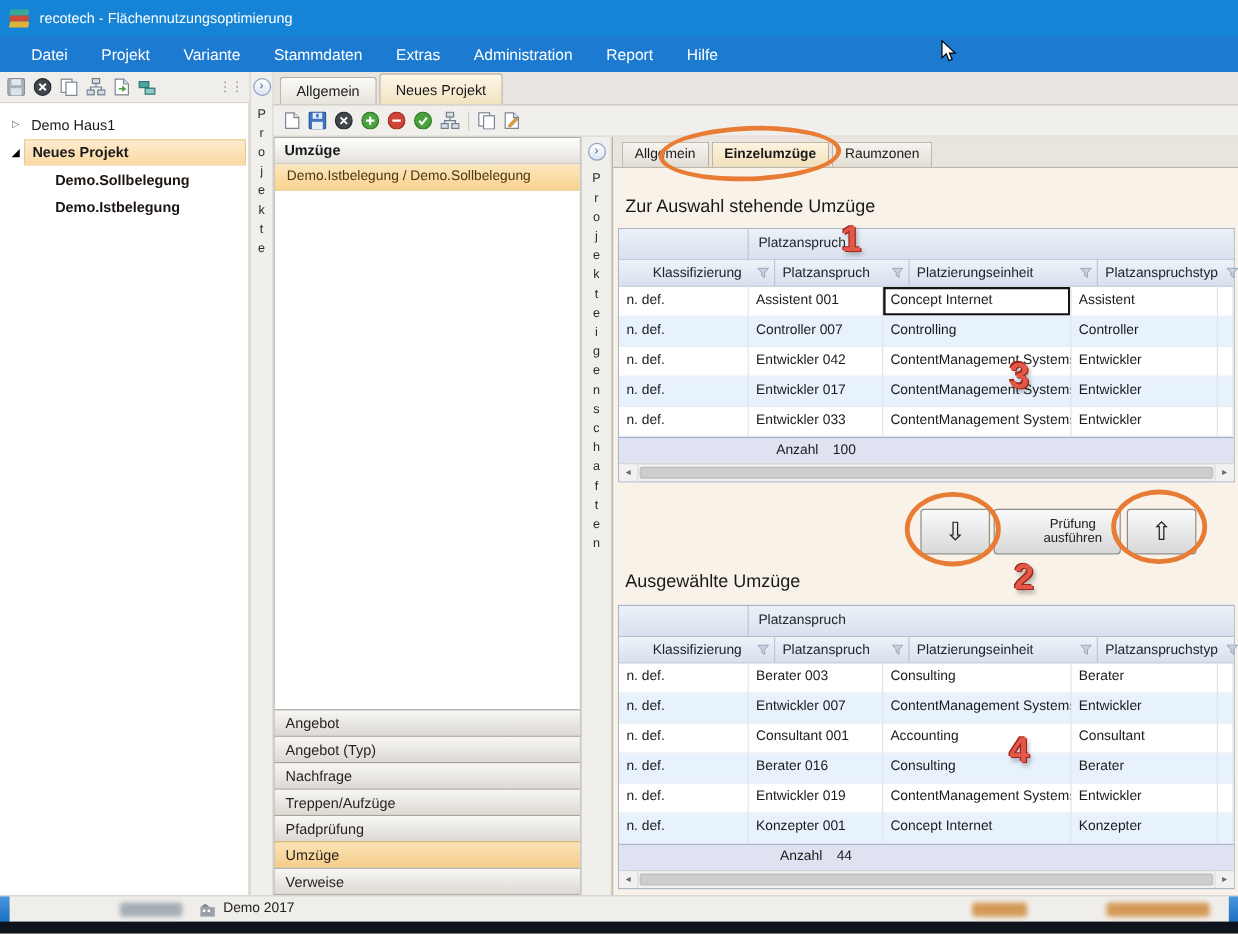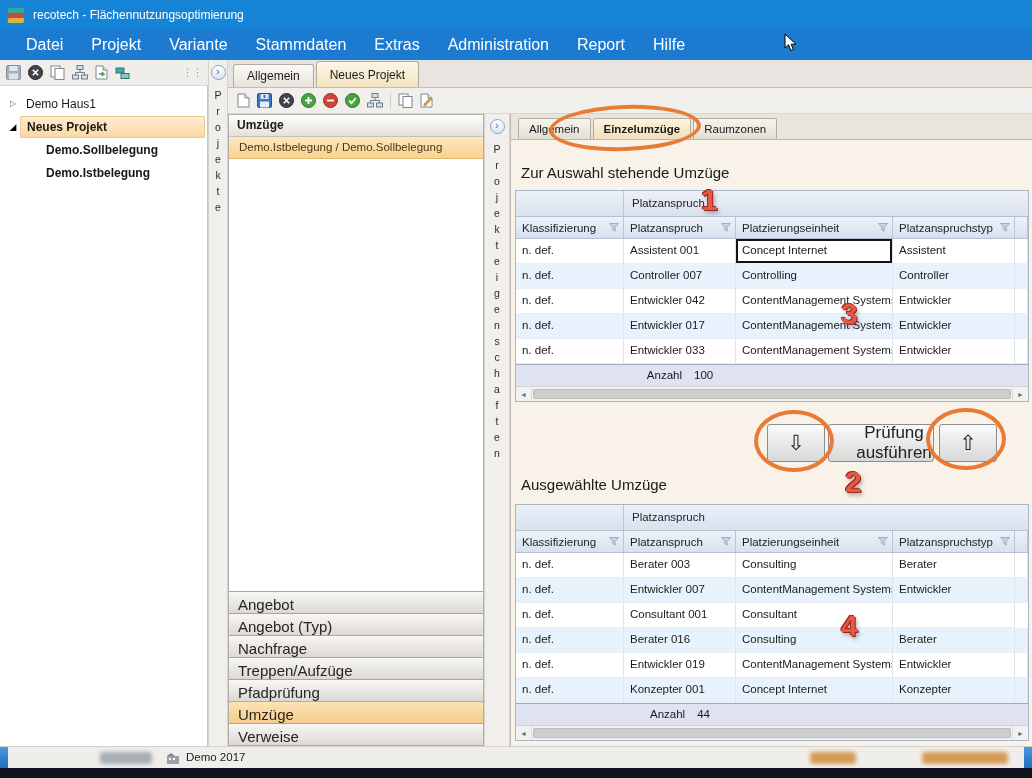--- a/index.html
+++ b/index.html
@@ -16,21 +16,21 @@
   #titlebar .title { color:#ffffff; font-size:12px; }
   .applogo { width:17px; height:15px; position:relative; flex:0 0 auto; }
   .applogo span { position:absolute; left:0; width:16px; height:4.5px; border-radius:1px; transform:skewX(-12deg); }
   .applogo .l1 { top:0; background:#38a89b; }
   .applogo .l2 { top:5px; background:#cc4a39; }
   .applogo .l3 { top:10px; background:#dfb23a; }
 
   
   #menubar { left:0; top:30px; width:1032px; height:30px; background:#1c7bd0;
     display:flex; align-items:stretch; padding-left:12px; position:absolute; }
-  .mitem { color:#fff; font-size:16px; padding:0 14px; display:flex; align-items:center; cursor:default; }
+  .mitem { color:#fff; font-size:13px; padding:0 14px; display:flex; align-items:center; cursor:default; }
 
   
   #toolbar1 { left:0; top:60px; width:208px; height:26px; background:#f0eeeb;
     border-bottom:1px solid #dad7d1; display:flex; align-items:center; padding:0 6px; gap:7px; position:absolute; }
   #toolbar1 .grip { margin-left:auto; color:#9a968e; font-size:11px; letter-spacing:-1px; }
 
   
   #tree { left:0; top:86px; width:208px; height:660px; background:#fff;
     border-right:1px solid #c9c6c0; padding-top:6px; position:absolute; }
   .trowi { display:flex; align-items:center; height:23px; }
@@ -67,21 +67,21 @@
 
   
   #middle { left:228px; top:114px; width:256px; height:632px; background:#fff;
     border:1px solid #b2afa8; display:flex; flex-direction:column; position:absolute; }
   .mhead { height:22px; background:linear-gradient(#ffffff,#e4e1db); border-bottom:1px solid #c6c1b8;
     font-weight:bold; padding:3px 8px; font-size:12px; }
   .msel { height:22px; background:linear-gradient(#fde7bf,#f9d290); border-bottom:1px solid #e2ba6e;
     padding:4px 10px; color:#4d3810; font-size:11.5px; white-space:nowrap; cursor:pointer; }
   .mfill { flex:1; background:#fff; }
   .acc { height:22px; background:linear-gradient(#f8f7f5,#dcd9d3); border-top:1px solid #a9a49b;
-    padding:4px 9px; font-size:15px; color:#28241e; cursor:pointer; }
+    padding:4px 9px; font-size:12px; color:#28241e; cursor:pointer; }
   .acc.sel { background:linear-gradient(#fce3b6,#f5cd8b); border-top:1px solid #d7a95f; }
 
   
   #rightpanel { left:510px; top:114px; width:522px; height:632px; background:#f8f2e8;
     border-left:1px solid #bfbab0; position:absolute; }
   #rtabs { height:26px; background:#e9e5de; border-bottom:1px solid #bcb5a8;
     display:flex; align-items:flex-end; padding-left:7px; gap:2px; }
   .rtab { height:21px; padding:0 10px; font-size:11.5px; display:flex; align-items:center;
     border:1px solid #b3ab9c; border-bottom:none; border-radius:2px 2px 0 0;
     background:linear-gradient(#f6f4ef,#e2ded5); cursor:pointer; }
@@ -89,21 +89,21 @@
   #rcontent { position:relative; height:539px; }
   .sechead { position:absolute; left:10px; font-size:15px; color:#191919; }
 
   
   .dgrid { position:absolute; left:4px; width:514px; background:#fff; border:1px solid #aab4c8; }
   .trow  { display:grid; grid-template-columns:108px 112px 157px 122px 1fr; }
   .trowg { display:grid; grid-template-columns:108px 1fr; }
   .g-group { height:26px; background:linear-gradient(#ecf1f8,#d9e1ee); border-bottom:1px solid #b4bfd2; }
   .gcell0 { border-right:1px solid #bcc6d8; }
   .gcell1 { padding:6px 8px; font-size:11.5px; color:#20242c; }
-  .g-head { height:22px; background:linear-gradient(#eef3f9,#d7e0ed); border-bottom:1px solid #b4bfd2; }
+  .g-head { height:22px; background:linear-gradient(#eef3f9,#d7e0ed); border-bottom:1px solid #b4bfd2;padding-left:22px; }
   .hcell { display:flex; align-items:center; justify-content:space-between; gap:2px;
     padding:0 4px 0 6px; font-size:11.5px; color:#20242c; border-right:1px solid #bcc6d8;
     white-space:nowrap; overflow:hidden; cursor:pointer; }
   .funnel { flex:0 0 auto; display:flex; }
   .drow { height:25px; background:#fff; }
   .drow.alt { background:#e8f2fc; }
   .dcell { padding:5px 6px; font-size:11.5px; border-right:1px solid #dde4ee;
     border-bottom:1px solid #e9edf4; white-space:nowrap; overflow:hidden; cursor:default; }
   .dcell.edit { box-shadow:inset 0 0 0 2px #141414; background:#fff; }
   .g-foot { height:22px; background:#dfe2f1; border-top:1px solid #a3aac8; }
@@ -114,21 +114,21 @@
     justify-content:center; background:#f1f1f1; cursor:pointer; }
   .sarrow.l { border-right:1px solid #dddddd; }
   .sarrow.r { border-left:1px solid #dddddd; }
   .sthumb { flex:1; margin:2px 1px; background:#cdcdcd; border:1px solid #bdbdbd; border-radius:2px; cursor:grab; }
 
   
   .movebtn,.checkbtn { position:absolute; height:38px; border:1px solid #8d8d8d; border-radius:3px;
     background:linear-gradient(#fafafa,#d8d8d8); display:flex; align-items:center; justify-content:center;
     font-family:"Liberation Sans",sans-serif; color:#222; cursor:pointer; }
   .movebtn { width:58px; font-size:21px; }
-  .checkbtn { width:106px; font-size:17px;padding-left:26px; }
+  .checkbtn { width:106px; font-size:11px;padding-left:26px; }
 
   
   #statusbar { left:0; top:746px; width:1032px; height:22px; background:#f0eeeb;
     border-top:1px solid #d4d1cb; position:absolute; }
   #statusbar > * { position:absolute; top:0; }
   .bluegrip { width:8px; height:22px; background:linear-gradient(#4a97dd,#1a6fc0); }
   .sbtext { top:4px !important; font-size:11.5px; color:#22201c; }
   .redact { border-radius:3px; filter:blur(2px); opacity:.85; }
   #bottomstrip { left:0; top:768px; width:1032px; height:10px; background:#0f141c; position:absolute; }
 
@@ -478,20 +478,21 @@
         <div class="trow drow alt">
           <div class="dcell">n. def.</div>
           <div class="dcell">Entwickler 007</div>
           <div class="dcell">ContentManagement Systems</div>
           <div class="dcell">Entwickler</div>
           <div class="dcell"></div>
         </div>
         <div class="trow drow">
           <div class="dcell">n. def.</div>
           <div class="dcell">Consultant 001</div>
+          <div class="dcell">Accounting</div>
           <div class="dcell">Consultant</div>
           <div class="dcell"></div>
         </div>
         <div class="trow drow alt">
           <div class="dcell">n. def.</div>
           <div class="dcell">Berater 016</div>
           <div class="dcell">Consulting</div>
           <div class="dcell">Berater</div>
           <div class="dcell"></div>
         </div>

